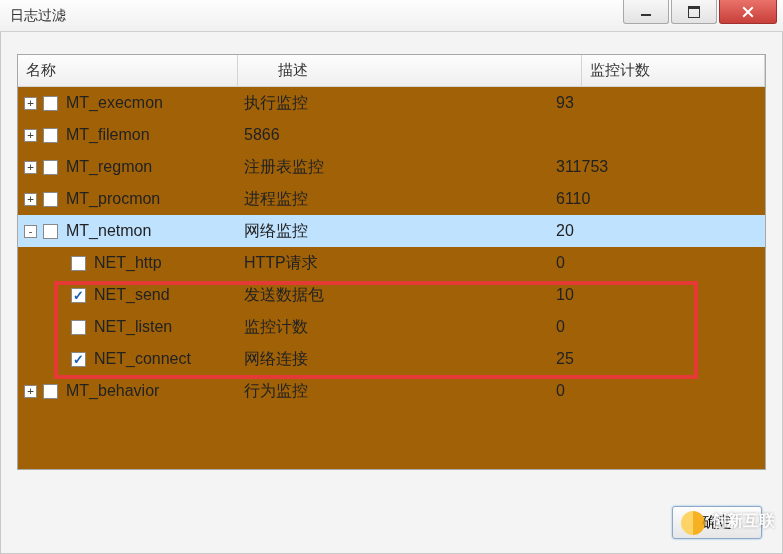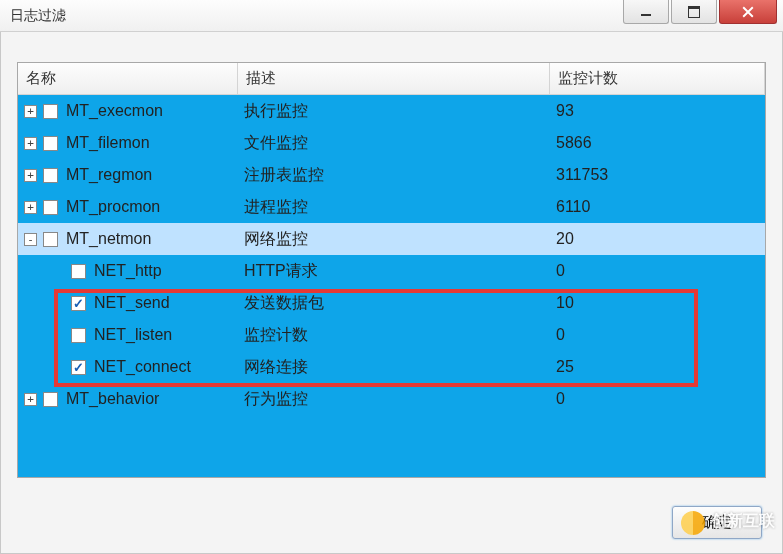--- a/index.html
+++ b/index.html
@@ -66,38 +66,38 @@
   border-radius: 2px 2px 0 0;
 }
 .tab.active {
   background: #fff;
   position: relative;
   top: 1px;
   border-bottom: 1px solid #fff;
 }
 .panel {
   border: 1px solid #a8a8a8;
-  background: #0ea5e9;
+  background: #a16207;
   height: 416px;
   position: relative;
-  top: 12px;
+  top: 4px;
 }
 .tree-header {
   display: flex;
   background: linear-gradient(#fdfdfd, #efefef);
   border-bottom: 1px solid #d4d4d4;
 }
 .col-h {
   padding: 6px 8px;
   border-right: 1px solid #d4d4d4;
   font-size: 15px;
   color: #333;
 }
 .col-name { flex: 0 0 220px; }
-.col-desc { flex: 0 0 312px; }
+.col-desc { flex: 0 0 312px; margin-left: 32px; }
 .col-count { flex: 1; }
 .tree-rows { }
 .row {
   display: flex;
   align-items: center;
   height: 32px;
   font-size: 16px;
   color: #222;
   position: relative;
 }
@@ -204,21 +204,20 @@
           </div>
           <div class="cell-desc">执行监控</div>
           <div class="cell-count">93</div>
         </div>
         <div class="row">
           <div class="cell-name">
             <span class="expander">+</span>
             <span class="chk"></span>
             <span>MT_filemon</span>
           </div>
-          <div class="cell-desc">文件监控</div>
           <div class="cell-count">5866</div>
         </div>
         <div class="row">
           <div class="cell-name">
             <span class="expander">+</span>
             <span class="chk"></span>
             <span>MT_regmon</span>
           </div>
           <div class="cell-desc">注册表监控</div>
           <div class="cell-count">311753</div>

